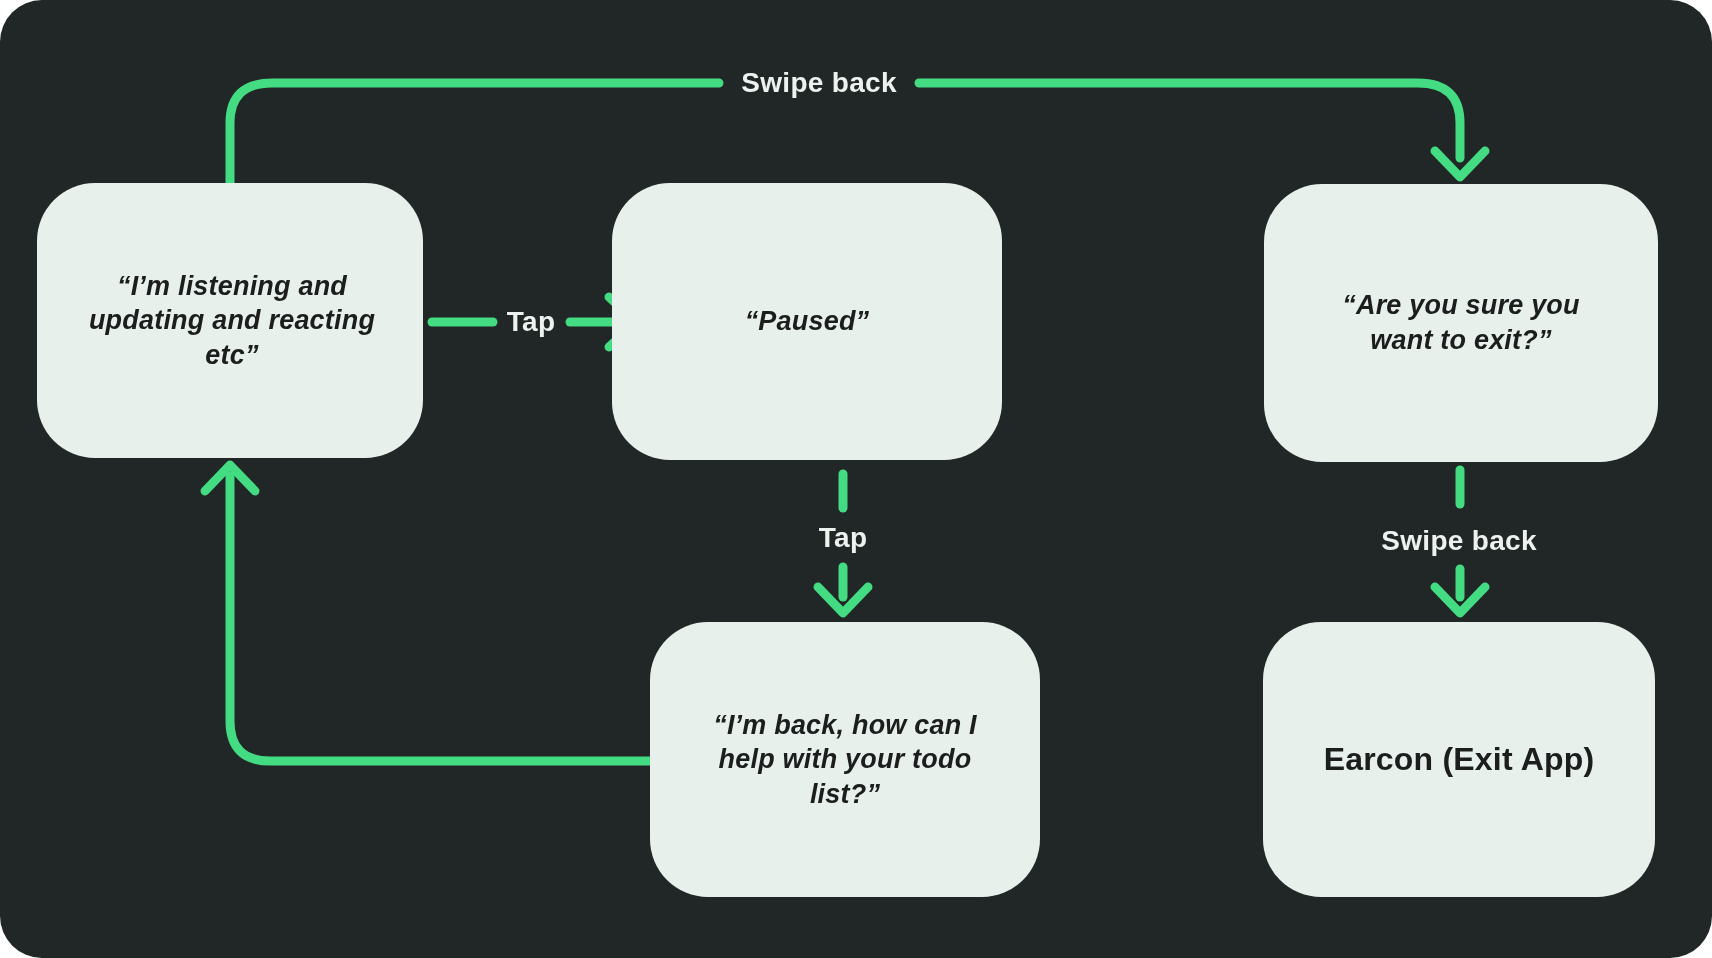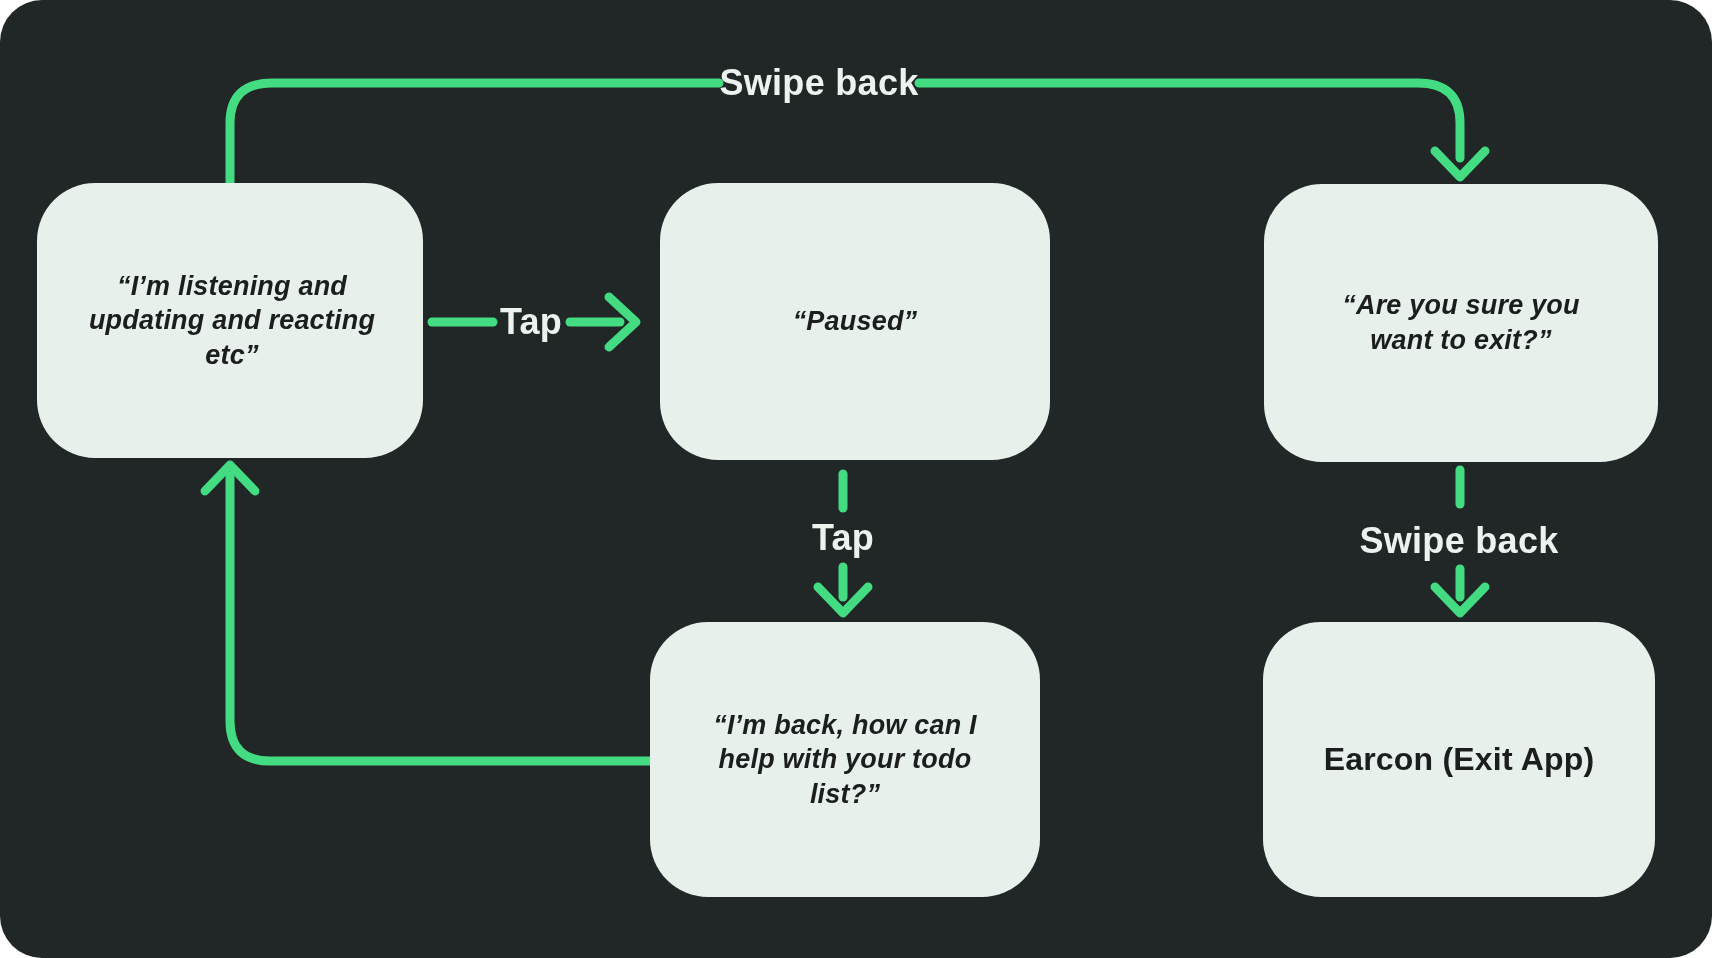--- a/index.html
+++ b/index.html
@@ -49,29 +49,29 @@
     white-space: pre-line;
     letter-spacing: 0.2px;
   }
   .node-text.upright {
     font-style: normal;
     font-size: 32px;
   }
   .edge-label {
     position: absolute;
     transform: translate(-50%, -50%);
-    font-size: 36px;
+    font-size: 28px;
     font-weight: 700;
     color: #EDF2EF;
     letter-spacing: 0.3px;
     white-space: nowrap;
   }
   
   #node-listening     { left: 37px;   top: 183px; width: 386px; height: 275px; padding-left: 32px; }
-  #node-paused        { left: 660px;  top: 183px; width: 390px; height: 277px; }
+  #node-paused        { left: 612px;  top: 183px; width: 390px; height: 277px; }
   #node-exit-confirm  { left: 1264px; top: 184px; width: 394px; height: 278px; }
   #node-back          { left: 650px;  top: 622px; width: 390px; height: 275px; }
   #node-earcon        { left: 1263px; top: 622px; width: 392px; height: 275px; }
   
   #label-swipe-back-top   { left: 819px;  top: 83px; }
   #label-tap-horizontal   { left: 531px;  top: 322px; }
   #label-tap-vertical     { left: 843px;  top: 538px; }
   #label-swipe-back-right { left: 1459px; top: 541px; }
 </style>
 </head>

